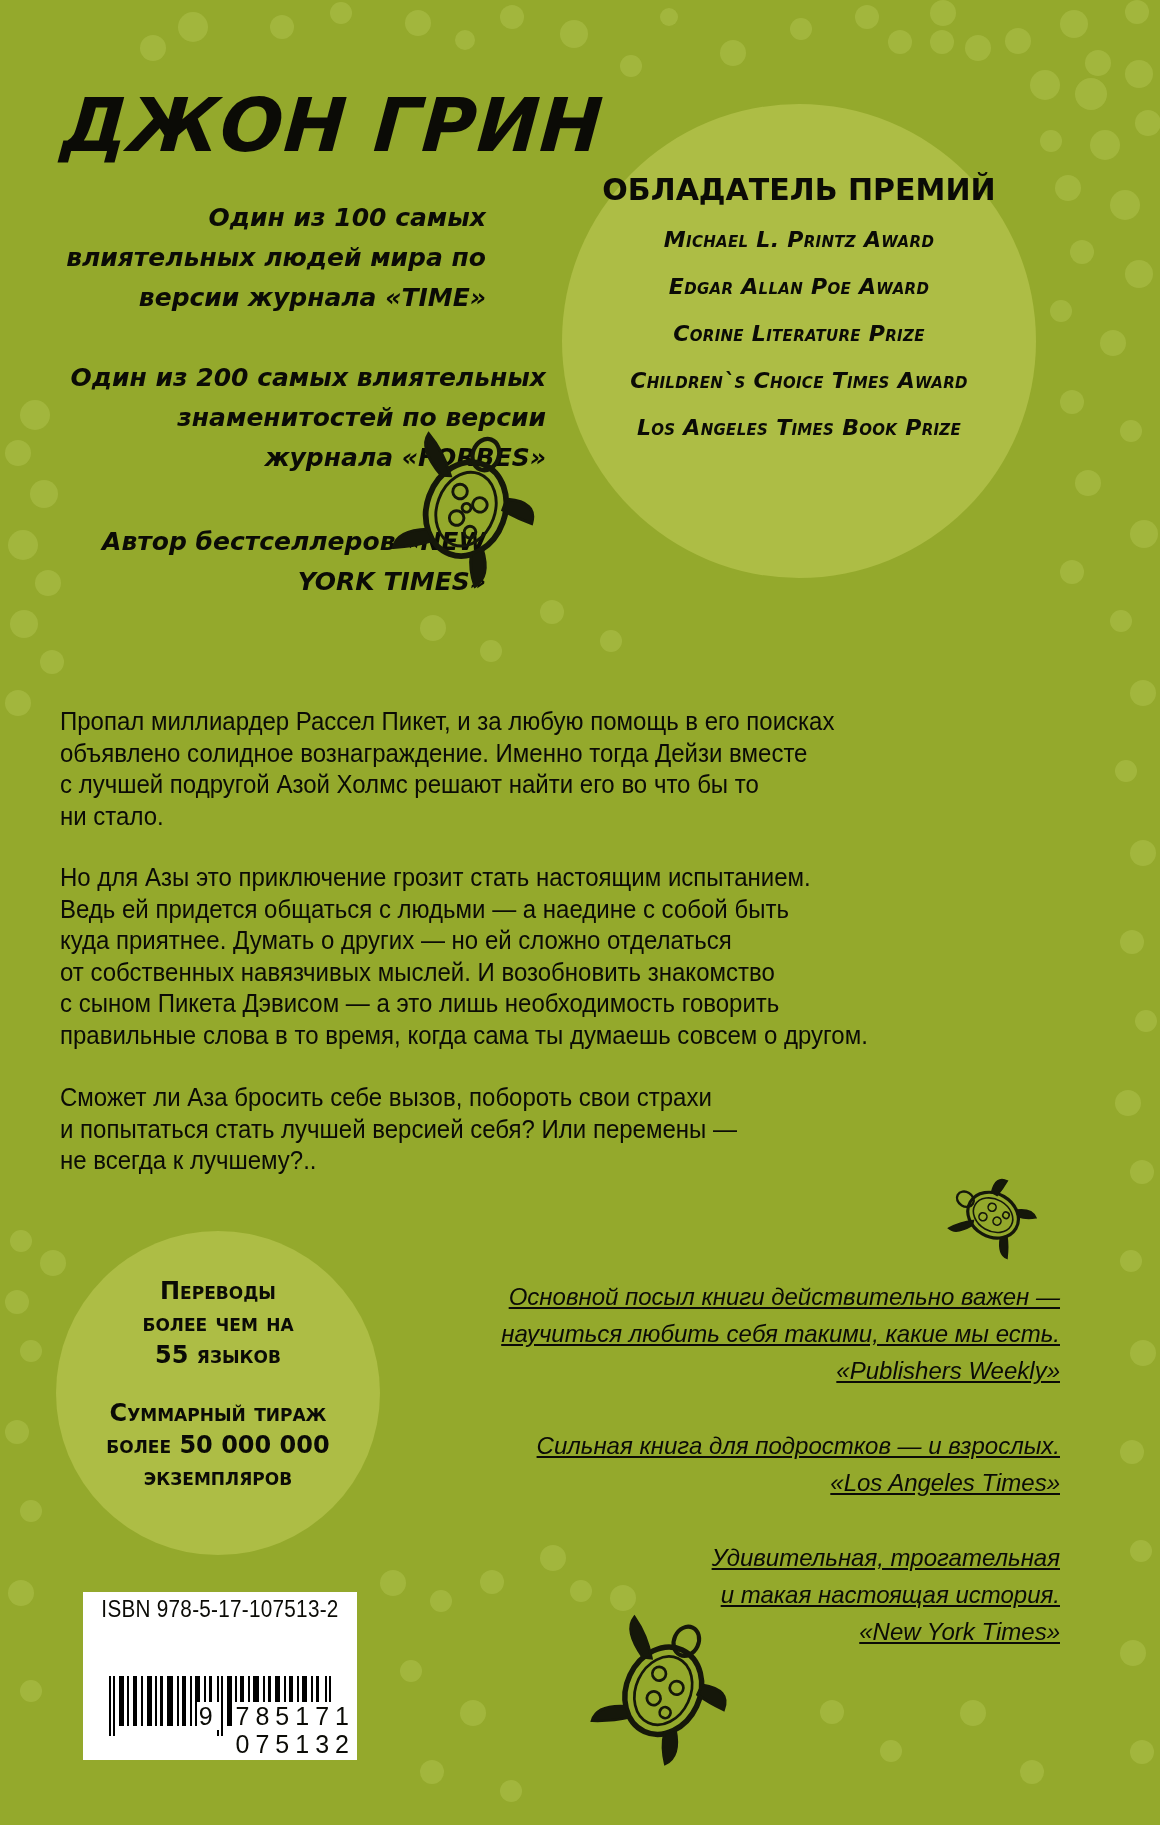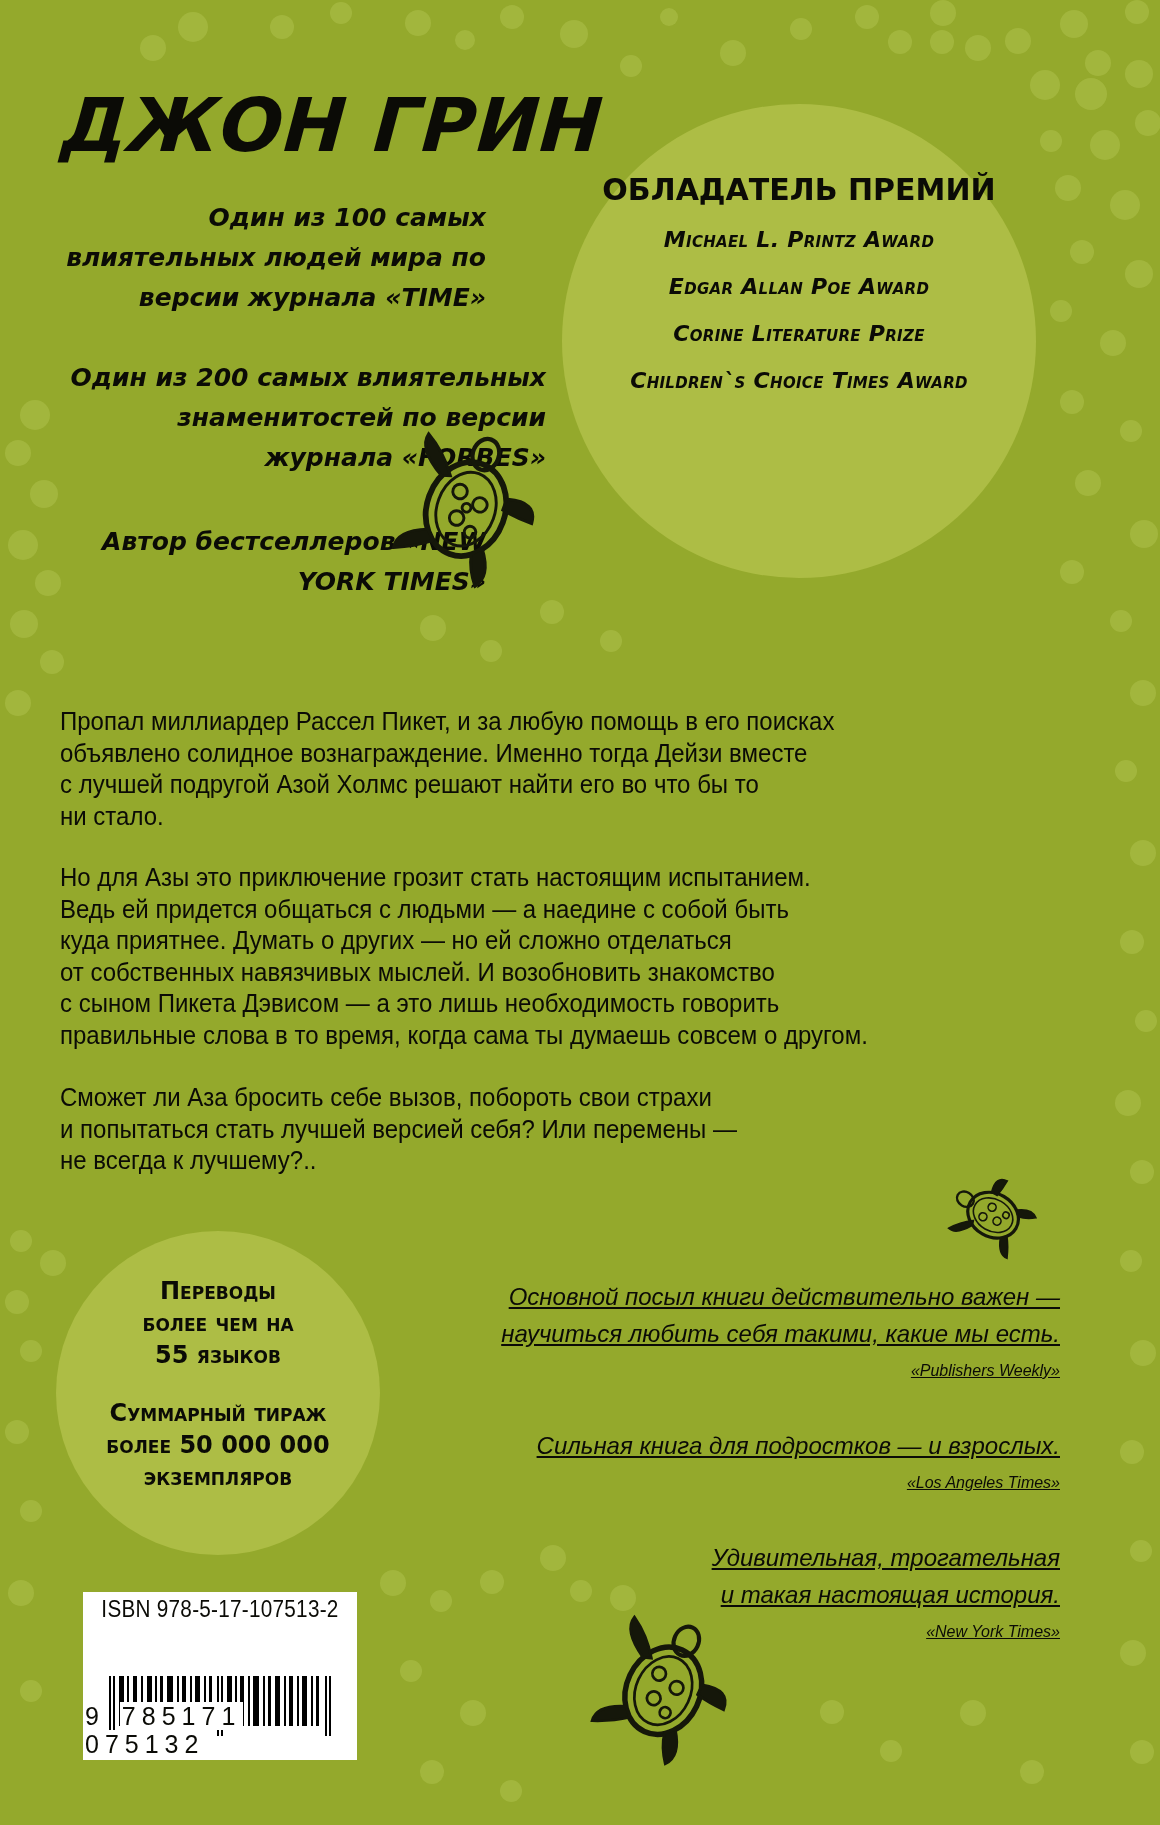--- a/index.html
+++ b/index.html
@@ -54,40 +54,40 @@
   .stat-block { margin: 0 0 26px 0; font-size: 24px; line-height: 32px; white-space: pre-line; }
 
   .reviews { position: absolute; right: 100px; top: 1278px; text-align: right; text-decoration: underline; }
   .review { margin: 0 0 38px 0; }
   .review-text {
     font-family: "Liberation Sans", sans-serif; font-style: italic;
     font-size: 24px; line-height: 37px; white-space: pre-line; margin: 0;
   }
   .review-source {
     font-family: "Liberation Sans", sans-serif; font-style: italic;
-    font-size: 16px; line-height: 37px; margin: 0;
+    font-size: 24px; line-height: 37px; margin: 0;
   }
 
   .barcode-box {
     position: absolute; left: 83px; top: 1592px; width: 274px; height: 168px;
     background: #fff; border: 0;
   }
   .barcode-header {
     height: 43px; background: #000; color: #fff; text-align: center;
     font-family: "Liberation Sans", sans-serif; font-weight: bold; font-size: 21px; line-height: 43px;
   }
   .isbn-text {
     font-family: "Liberation Sans", sans-serif; font-size: 23px; line-height: 26px;
     text-align: center; margin-top: 4px; transform: scaleX(0.9); letter-spacing: 0.3px;
   }
   .bars { position: absolute; left: 20px; top: 84px; width: 236px; height: 60px; }
   .barcode-digits {
     position: absolute; left: 0; right: 0; bottom: 2px;
     font-family: "Liberation Sans", sans-serif; font-size: 25px; line-height: 28px;
-    text-align: left; letter-spacing: 6px; background: transparent;
+    text-align: right; letter-spacing: 6px; background: transparent;
   }
   .barcode-digits span { background: #fff; padding: 0 2px; }
 
   .turtle { position: absolute; }
   .turtle-1 { left: 395px; top: 425px; width: 145px; height: 160px; transform: rotate(20deg); }
   .turtle-2 { left: 935px; top: 1170px; width: 112px; height: 88px; transform: rotate(-60deg); }
   .turtle-3 { left: 595px; top: 1612px; width: 140px; height: 150px; transform: rotate(25deg); }
 </style>
 </head>
 <body>
@@ -192,20 +192,21 @@
   <p class="accolade acc-2">Один из 200 самых влиятельных знаменитостей  по версии журнала «FORBES»</p>
   <p class="accolade acc-3">Автор бестселлеров «NEW YORK TIMES»</p>
 
   <div class="awards">
     <h2 class="awards-title">ОБЛАДАТЕЛЬ ПРЕМИЙ</h2>
     <ul class="awards-list">
       <li>Michael L. Printz Award</li>
       <li>Edgar Allan Poe Award</li>
       <li>Corine Literature Prize</li>
       <li>Children`s Choice Times Award</li>
+      <li>Los Angeles Times Book Prize</li>
     </ul>
   </div>
 
   <svg class="turtle turtle-1" viewBox="0 0 100 110">
     <g fill="#15170a" stroke="#15170a">
       <ellipse cx="50" cy="58" rx="27" ry="33" fill="none" stroke-width="4"></ellipse>
       <ellipse cx="50" cy="58" rx="20" ry="26" fill="none" stroke-width="2"></ellipse>
       <circle cx="42" cy="48" r="5" fill="none" stroke-width="2"></circle>
       <circle cx="58" cy="52" r="5" fill="none" stroke-width="2"></circle>
       <circle cx="46" cy="66" r="5" fill="none" stroke-width="2"></circle>

